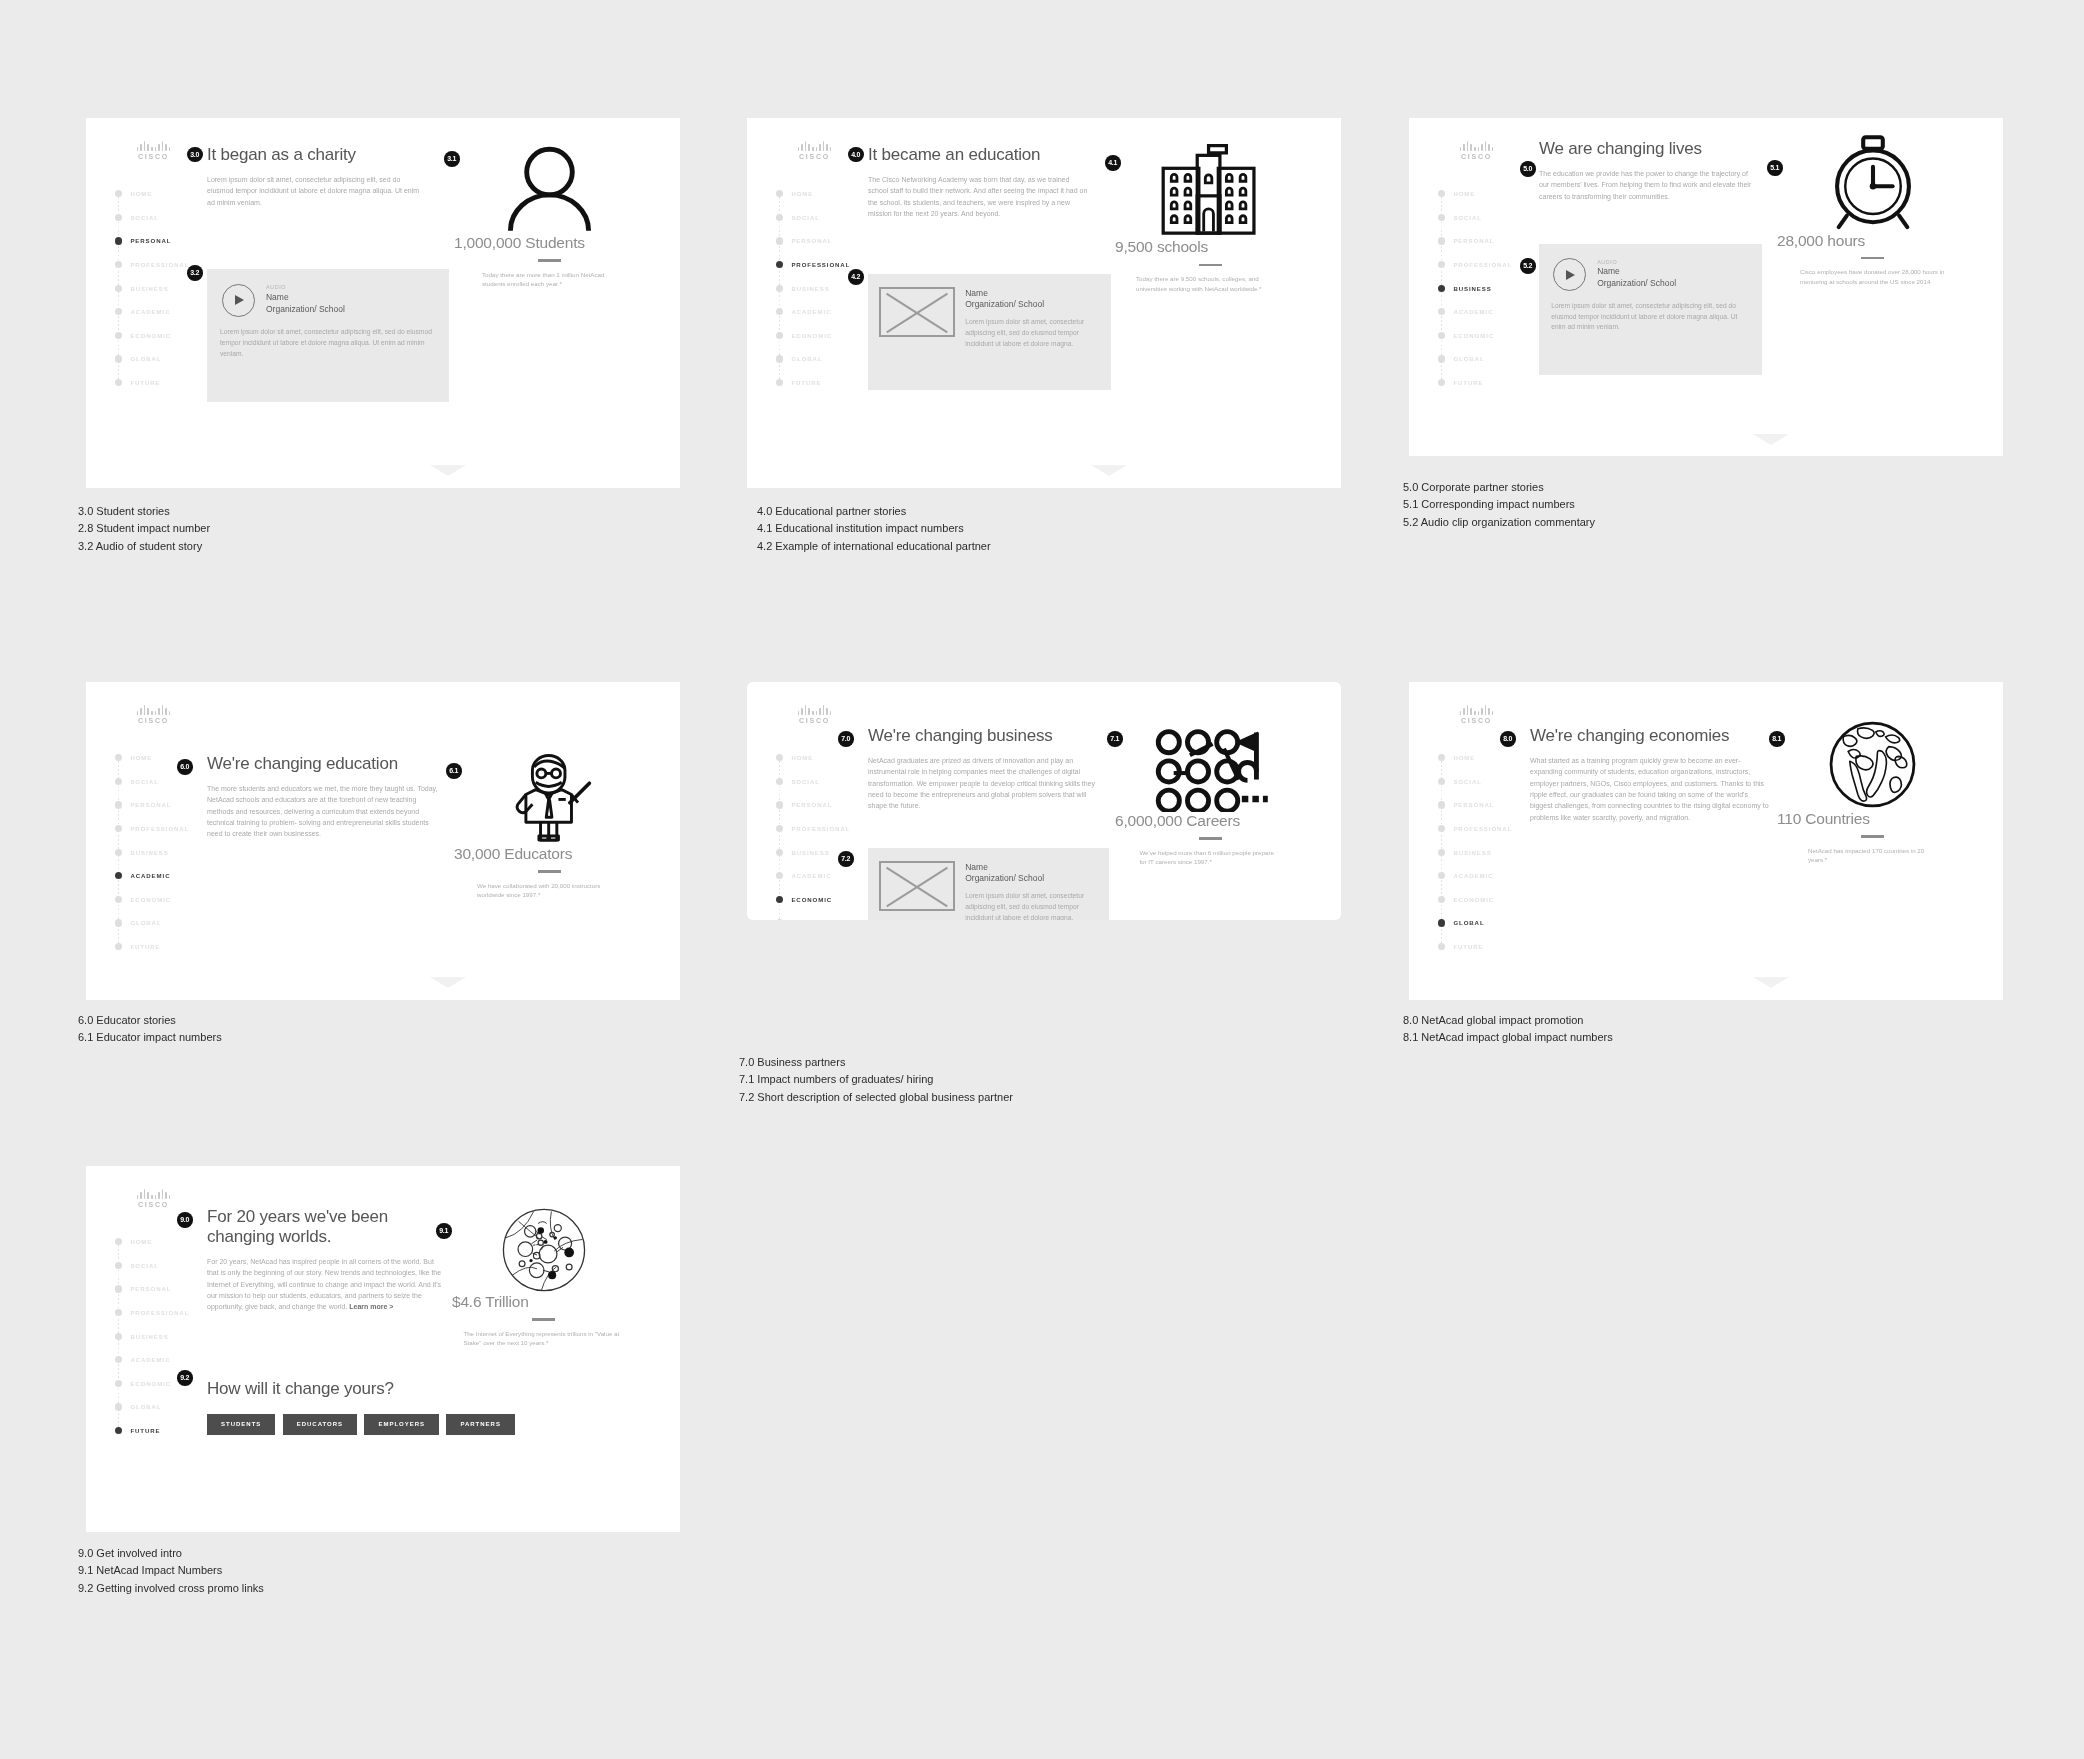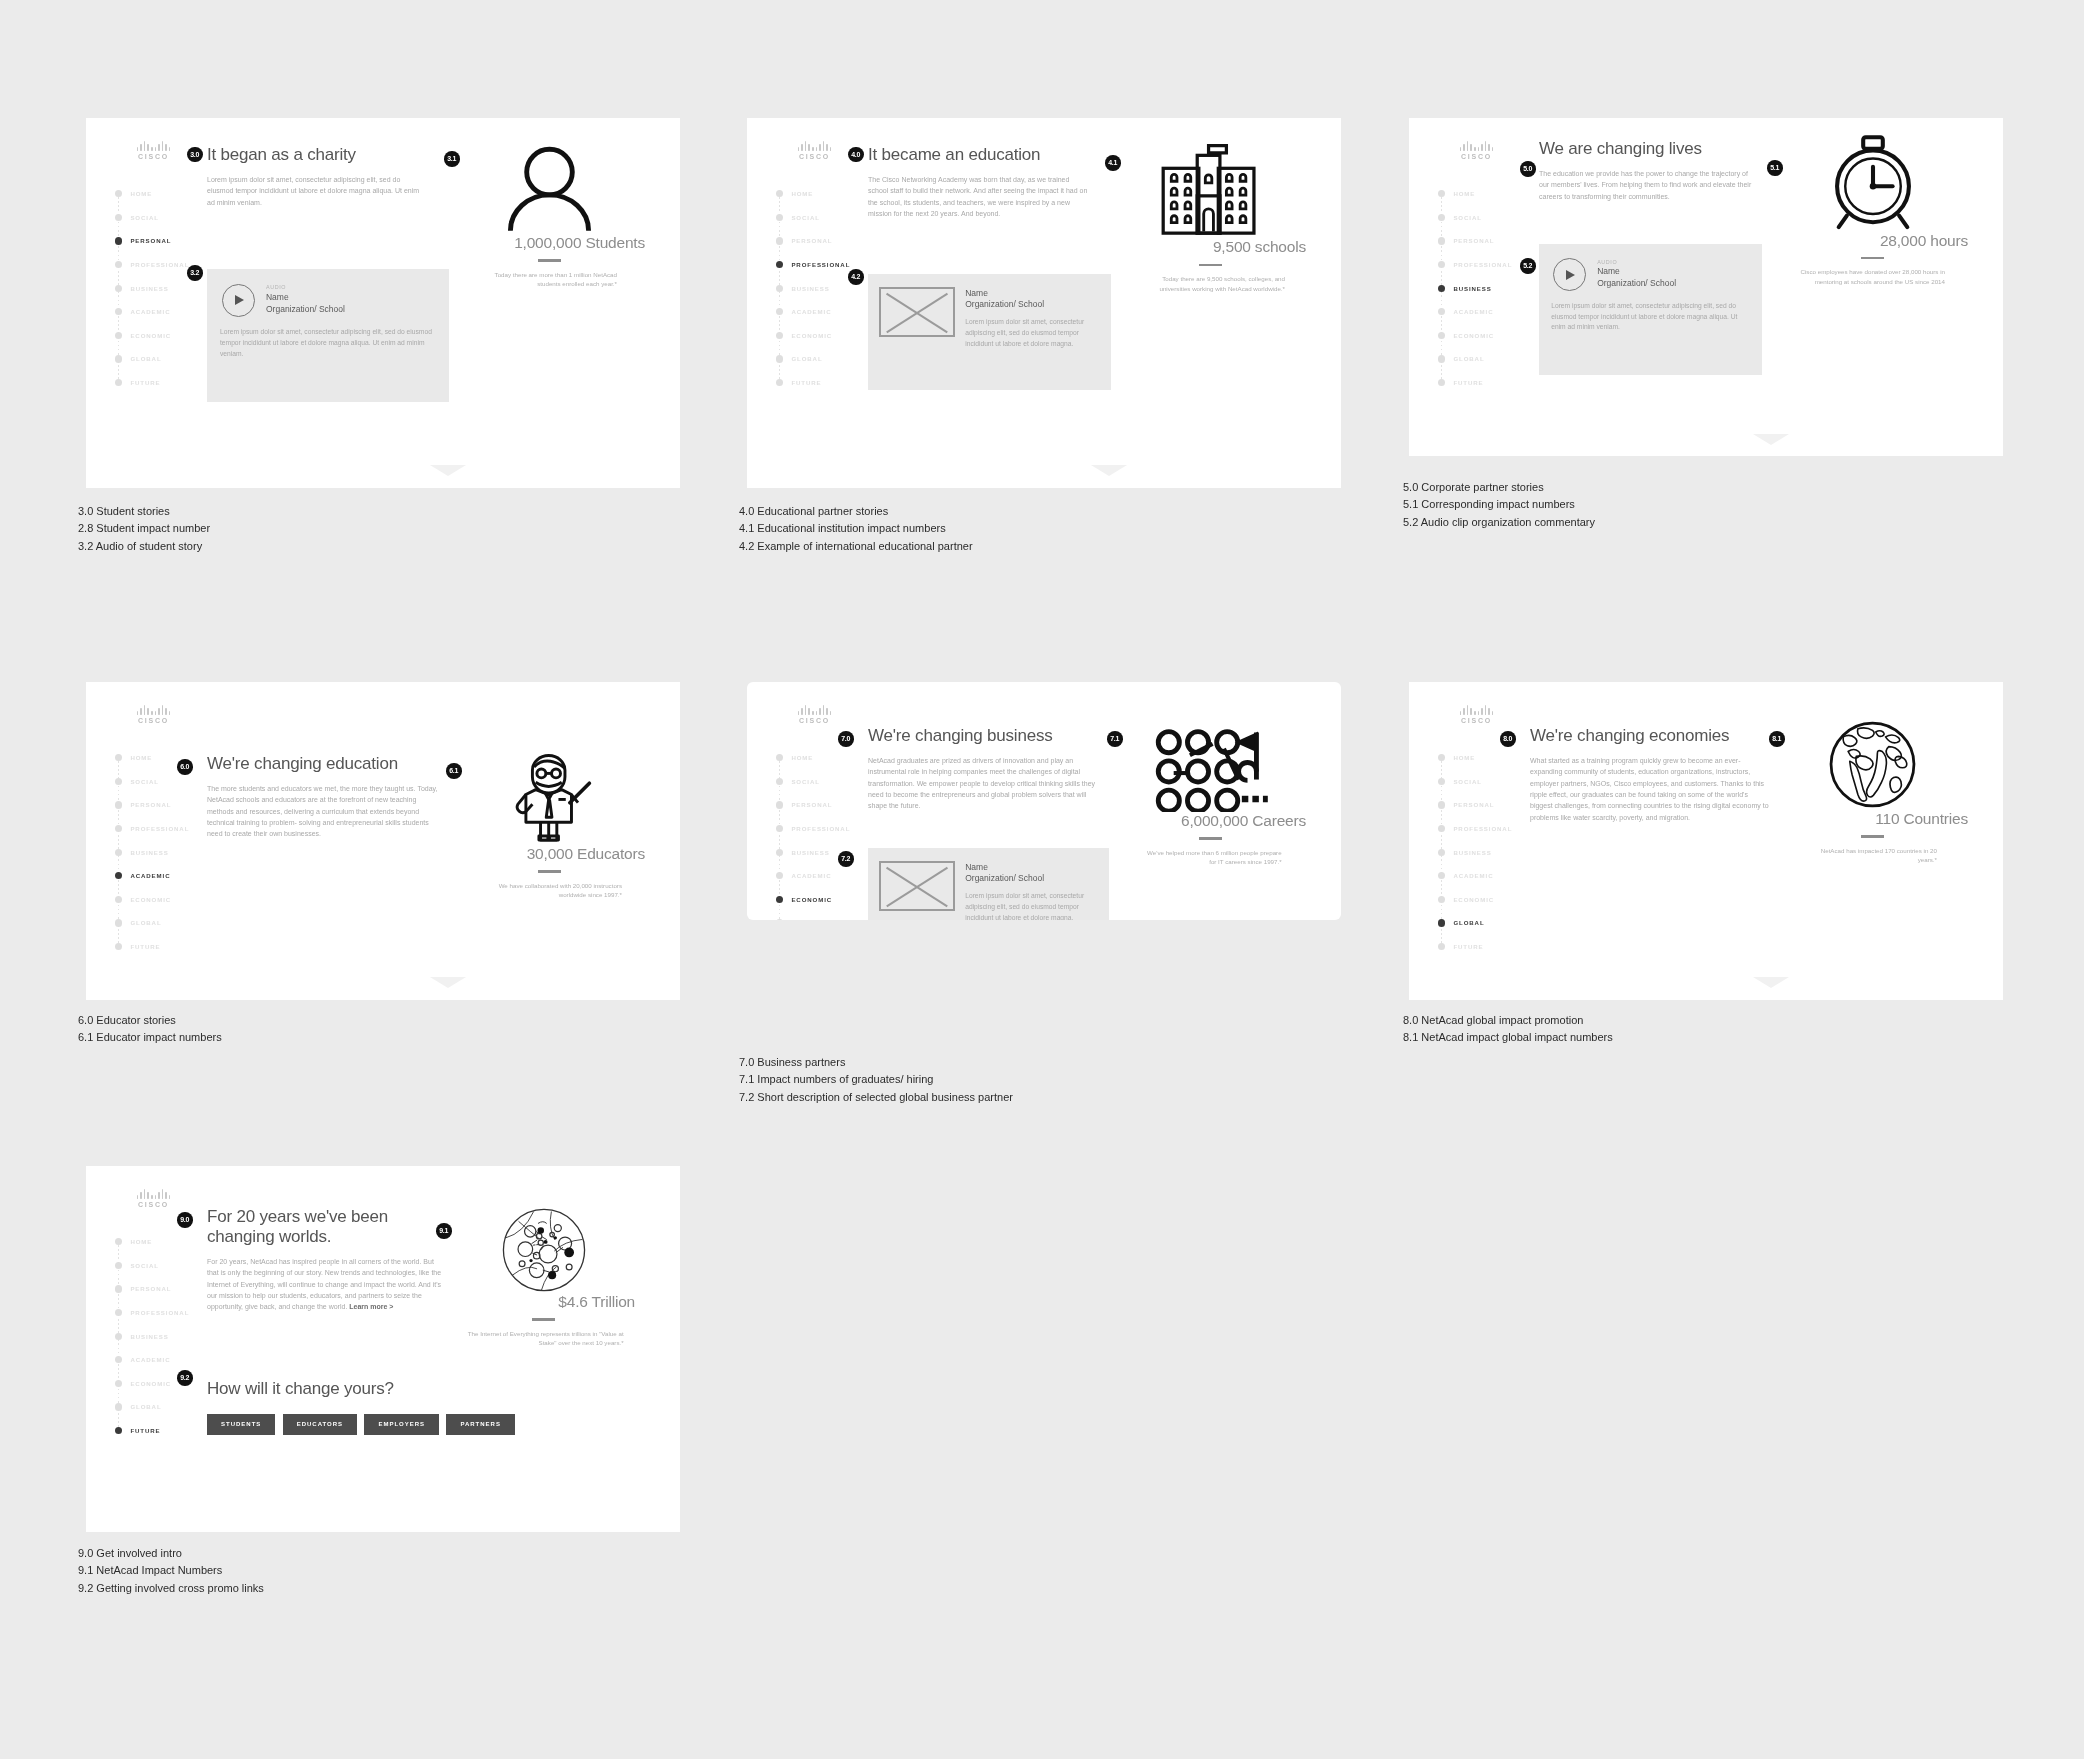--- a/index.html
+++ b/index.html
@@ -54,21 +54,21 @@
   .thumb::before,.thumb::after{content:"";position:absolute;left:0;top:50%;width:100%;height:1.6px;background:#9b9b9b;
     transform-origin:center;}
   .thumb::before{transform:rotate(32.5deg);}
   .thumb::after{transform:rotate(-32.5deg);}
   .panel-meta{margin-left:9.8px;padding-top:0.8px;}
   .kicker{font-size:5.4px;letter-spacing:0.6px;color:#b4b4b4;margin-bottom:1.6px;}
   .meta-name{font-size:8.5px;color:#5a5a5a;line-height:1.35;}
   .panel-copy{font-size:6.7px;line-height:1.62;color:#a9a9a9;}
 
   
-  .stat{position:absolute;text-align:right;}
+  .stat{position:absolute;text-align:left;}
   .stat-art{display:flex;align-items:flex-end;justify-content:center;}
   .stat-num{font-size:15.5px;color:#8d8d8d;font-weight:400;letter-spacing:-0.2px;white-space:nowrap;}
   .stat-rule{width:23px;height:2.4px;background:#8d8d8d;margin:7.3px auto 8.1px;}
   .stat-cap{font-size:6.2px;line-height:1.55;color:#b0b0b0;}
 
   
   .chev{position:absolute;width:0;height:0;border-left:18px solid transparent;
     border-right:18px solid transparent;border-top:11.4px solid #f1f1f1;}
 
   
@@ -289,21 +289,21 @@
           </svg>
         </div>
         <div class="stat-num">9,500 schools</div>
         <div class="stat-rule"></div>
         <div class="stat-cap" style="padding:0 21px;">Today there are 9,500 schools, colleges, and universities working with NetAcad worldwide.*</div>
       </div>
 
       <div class="chev" style="left:344px;top:347px;"></div>
     </div>
   </div>
-  <div class="caption" style="left:739px;top:503px;">4.0 Educational partner stories
+  <div class="caption" style="left:757px;top:503px;">4.0 Educational partner stories
 4.1 Educational institution impact numbers
 4.2 Example of international educational partner</div>
 
   <div class="wf" style="left:1409px;top:118px;width:594px;height:338px;">
     <div class="wf-inner">
       <div class="cisco">
         <div class="cisco-bars">
           <i style="height:4.1px"></i>
             <i style="height:7.3px"></i>
             <i style="height:9.8px"></i>

